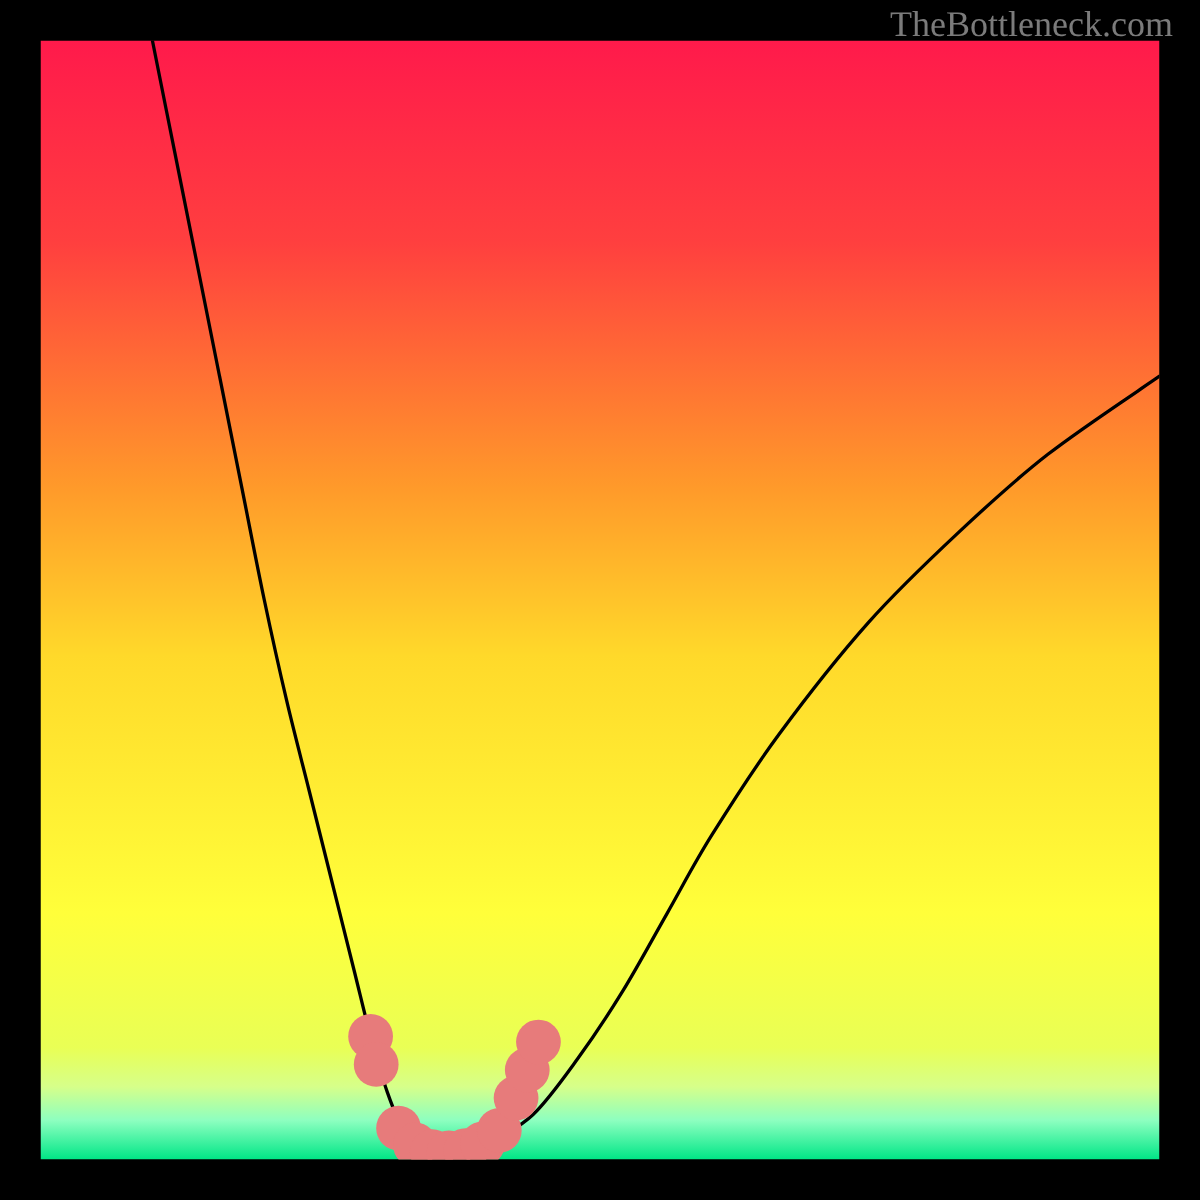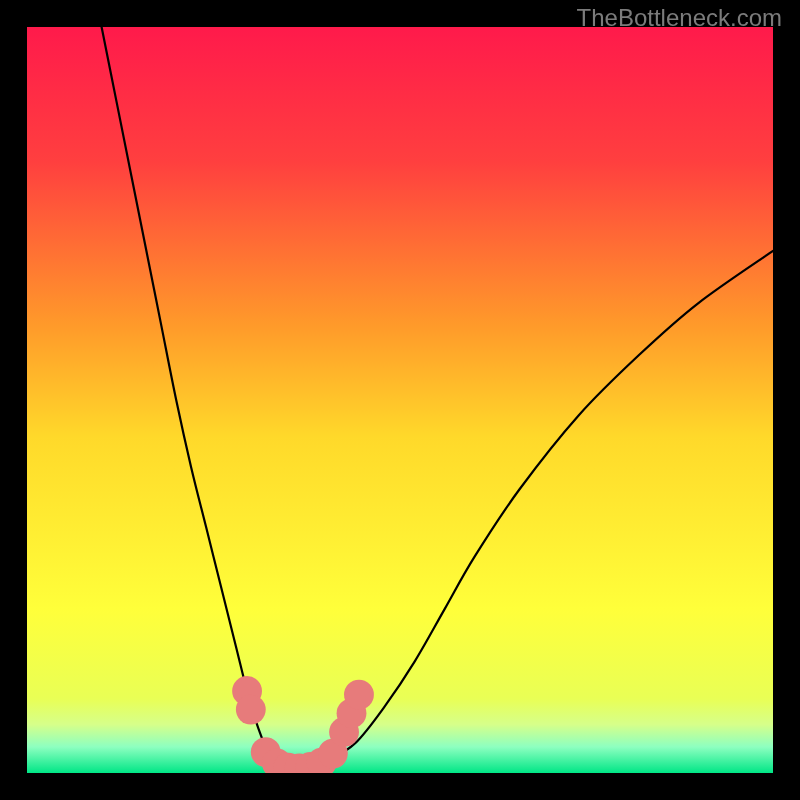--- a/index.html
+++ b/index.html
@@ -22,21 +22,21 @@
     position: absolute;
     left: 27px;
     top: 27px;
     width: 746px;
     height: 746px;
   }
   .watermark {
     position: absolute;
     top: 4px;
     right: 18px;
-    font-family: Liberation Sans, sans-serif;
+    font-family: Liberation Serif, serif;
     font-size: 24px;
     color: #7b7b7b;
     font-weight: 500;
     letter-spacing: 0px;
   }
   svg { display: block; }
 </style>
 </head>
 <body>
 

